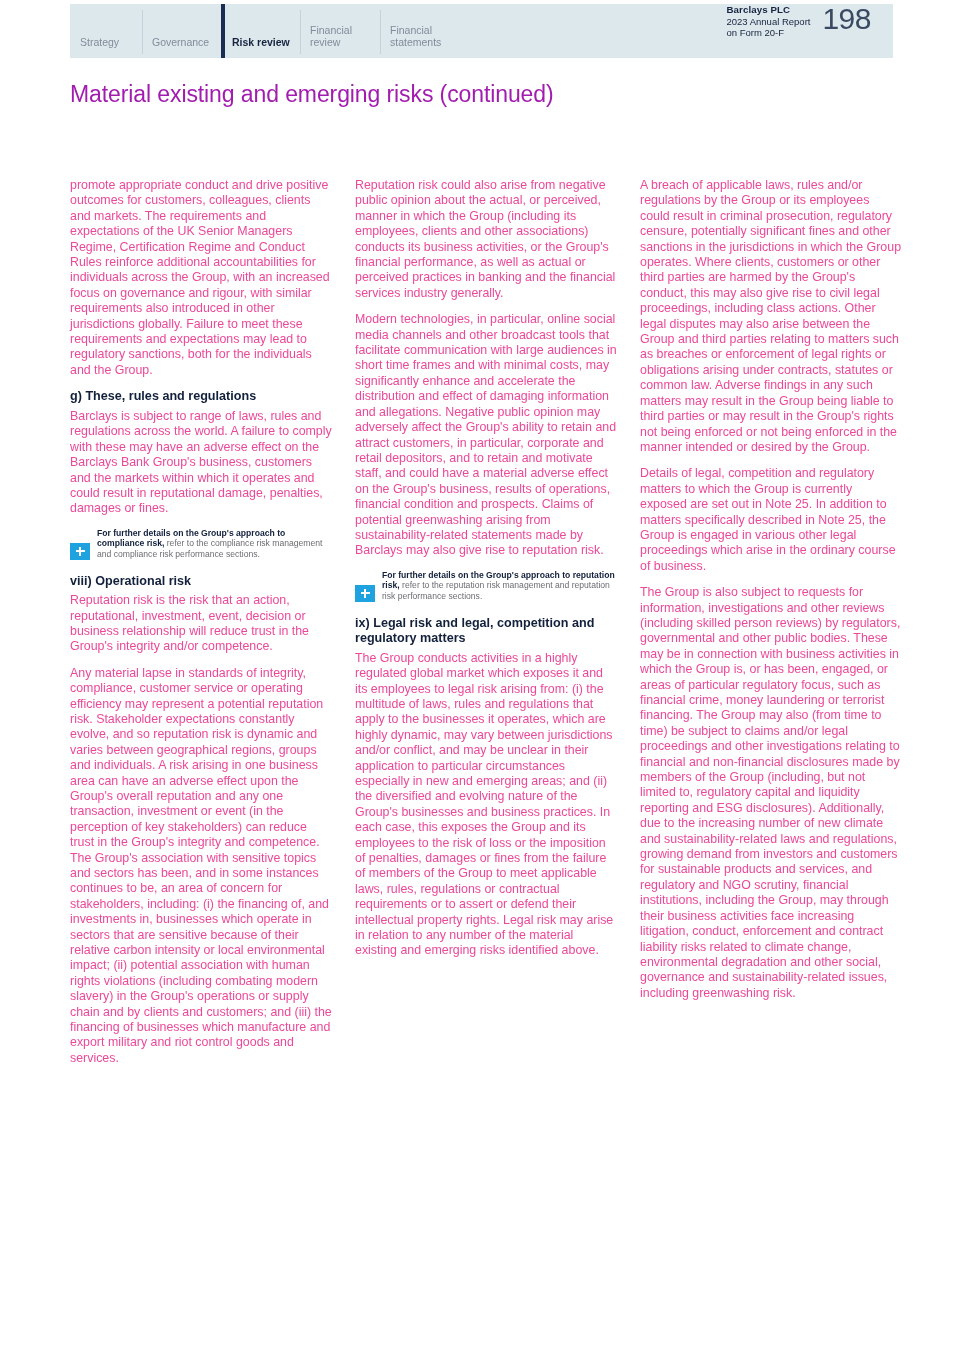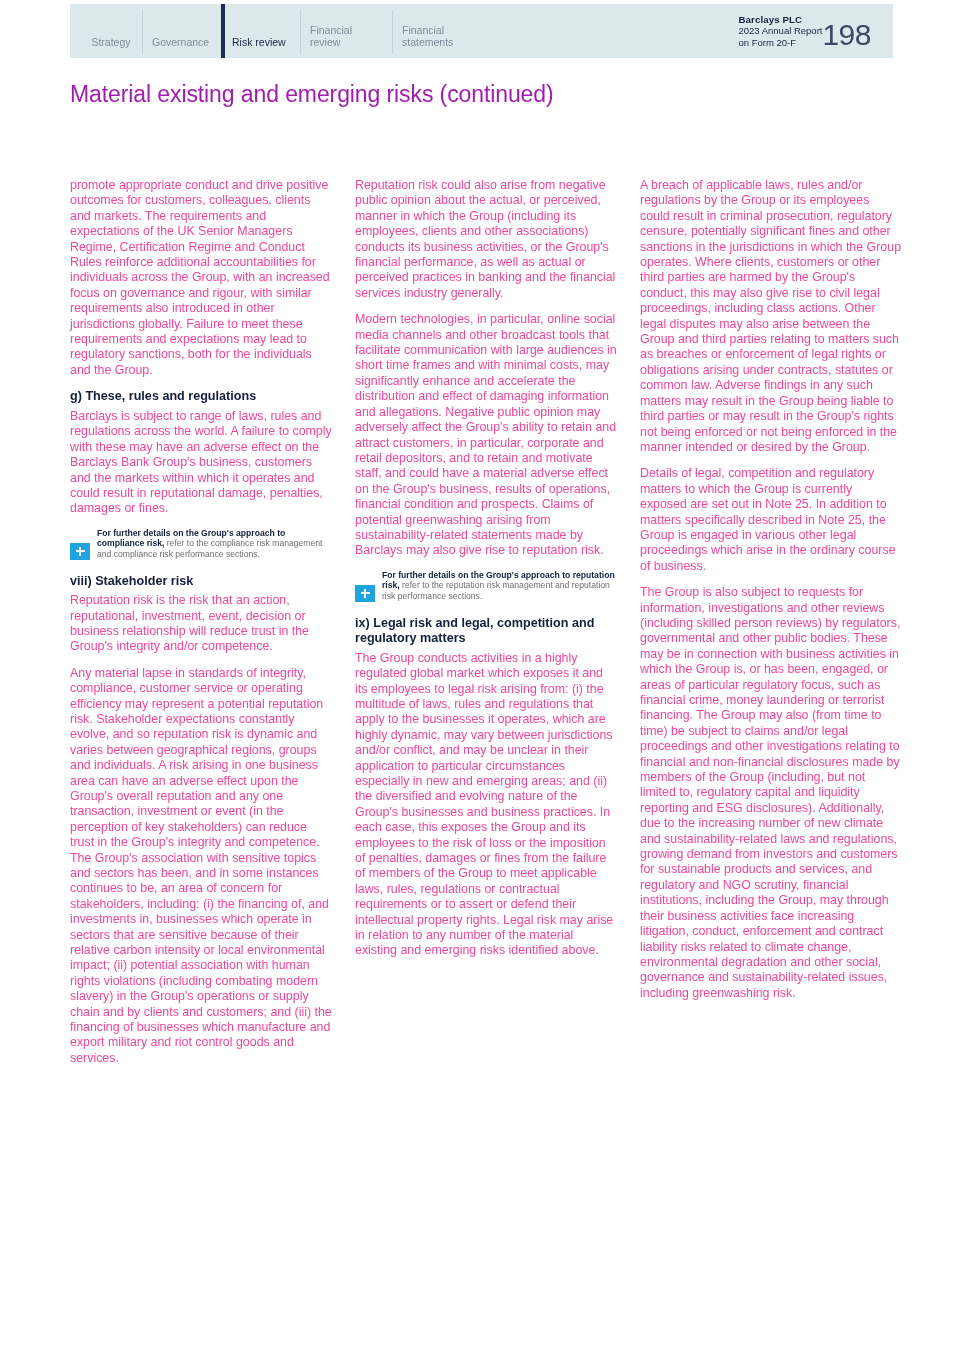--- a/index.html
+++ b/index.html
@@ -41,42 +41,41 @@
     content: "";
     position: absolute;
     left: 0;
     top: 6px;
     bottom: 4px;
     width: 1px;
     background: #c2d3db;
   }
   .nav-tab.active {
     color: #16243f;
-    font-weight: normal;
+    font-weight: bold;
   }
   .nav-tab.active::after {
     content: "";
     position: absolute;
     left: -1px;
     top: 0;
     bottom: 0;
     width: 4px;
     background: #1c2d54;
   }
-  .tab-strategy   { width: 72px; justify-content: center; }
+  .tab-strategy   { width: 72px; }
   .tab-climate    { width: 133px; }
   .tab-governance { width: 80px; }
   .tab-risk       { width: 78px; }
   .tab-finreview  { width: 80px; }
-  .tab-finstate   { width: 90px; margin-left: 12px; }
+  .tab-finstate   { width: 90px; }
   .nav-spacer     { flex: 1 1 auto; }
 
   .header-meta {
     display: flex;
-    align-items: flex-end;
     padding: 0 22px 8px 0;
     margin-left: auto;
   }
   .meta-text {
     text-align: left;
     font-size: 9.5px;
     line-height: 11.5px;
     color: #16243f;
     padding-bottom: 2px;
   }
@@ -84,20 +83,21 @@
     font-weight: bold;
     display: block;
     font-size: 9.7px;
     letter-spacing: .1px;
   }
   .meta-text span { display: block; }
   .page-number {
     font-size: 30px;
     line-height: 30px;
     color: #3a4a63;
+    margin-left: 12px;
     font-weight: 300;
     letter-spacing: -0.5px;
   }
 
   
   .page-title {
     position: absolute;
     left: 70px;
     top: 64px;
     font-size: 23px;
@@ -222,21 +222,21 @@
     <h3>g) These, rules and regulations</h3>
     <p>Barclays is subject to range of laws, rules and regulations across the world. A failure to comply with these may have an adverse effect on the Barclays Bank Group's business, customers and the markets within which it operates and could result in reputational damage, penalties, damages or fines.</p>
 
     <div class="callout">
       <span class="callout-icon"></span>
       <div class="callout-body">
         <span class="co-strong">For further details on the Group's approach to compliance risk,</span><span> refer to the compliance risk management and compliance risk performance sections.</span>
       </div>
     </div>
 
-    <h3 class="sec-head">viii) Stakeholder risk</h3>
+    <h3 class="sec-head">viii) Operational risk</h3>
     <p>Reputation risk is the risk that an action, reputational, investment, event, decision or business relationship will reduce trust in the Group's integrity and/or competence.</p>
     <p>Any material lapse in standards of integrity, compliance, customer service or operating efficiency may represent a potential reputation risk. Stakeholder expectations constantly evolve, and so reputation risk is dynamic and varies between geographical regions, groups and individuals. A risk arising in one business area can have an adverse effect upon the Group's overall reputation and any one transaction, investment or event (in the perception of key stakeholders) can reduce trust in the Group's integrity and competence. The Group's association with sensitive topics and sectors has been, and in some instances continues to be, an area of concern for stakeholders, including: (i) the financing of, and investments in, businesses which operate in sectors that are sensitive because of their relative carbon intensity or local environmental impact; (ii) potential association with human rights violations (including combating modern slavery) in the Group's operations or supply chain and by clients and customers; and (iii) the financing of businesses which manufacture and export military and riot control goods and services.</p>
   </div>
 
   <div class="col">
     <p>Reputation risk could also arise from negative public opinion about the actual, or perceived, manner in which the Group (including its employees, clients and other associations) conducts its business activities, or the Group's financial performance, as well as actual or perceived practices in banking and the financial services industry generally.</p>
     <p>Modern technologies, in particular, online social media channels and other broadcast tools that facilitate communication with large audiences in short time frames and with minimal costs, may significantly enhance and accelerate the distribution and effect of damaging information and allegations. Negative public opinion may adversely affect the Group's ability to retain and attract customers, in particular, corporate and retail depositors, and to retain and motivate staff, and could have a material adverse effect on the Group's business, results of operations, financial condition and prospects. Claims of potential greenwashing arising from sustainability-related statements made by Barclays may also give rise to reputation risk.</p>
 
     <div class="callout">
       <span class="callout-icon"></span>

